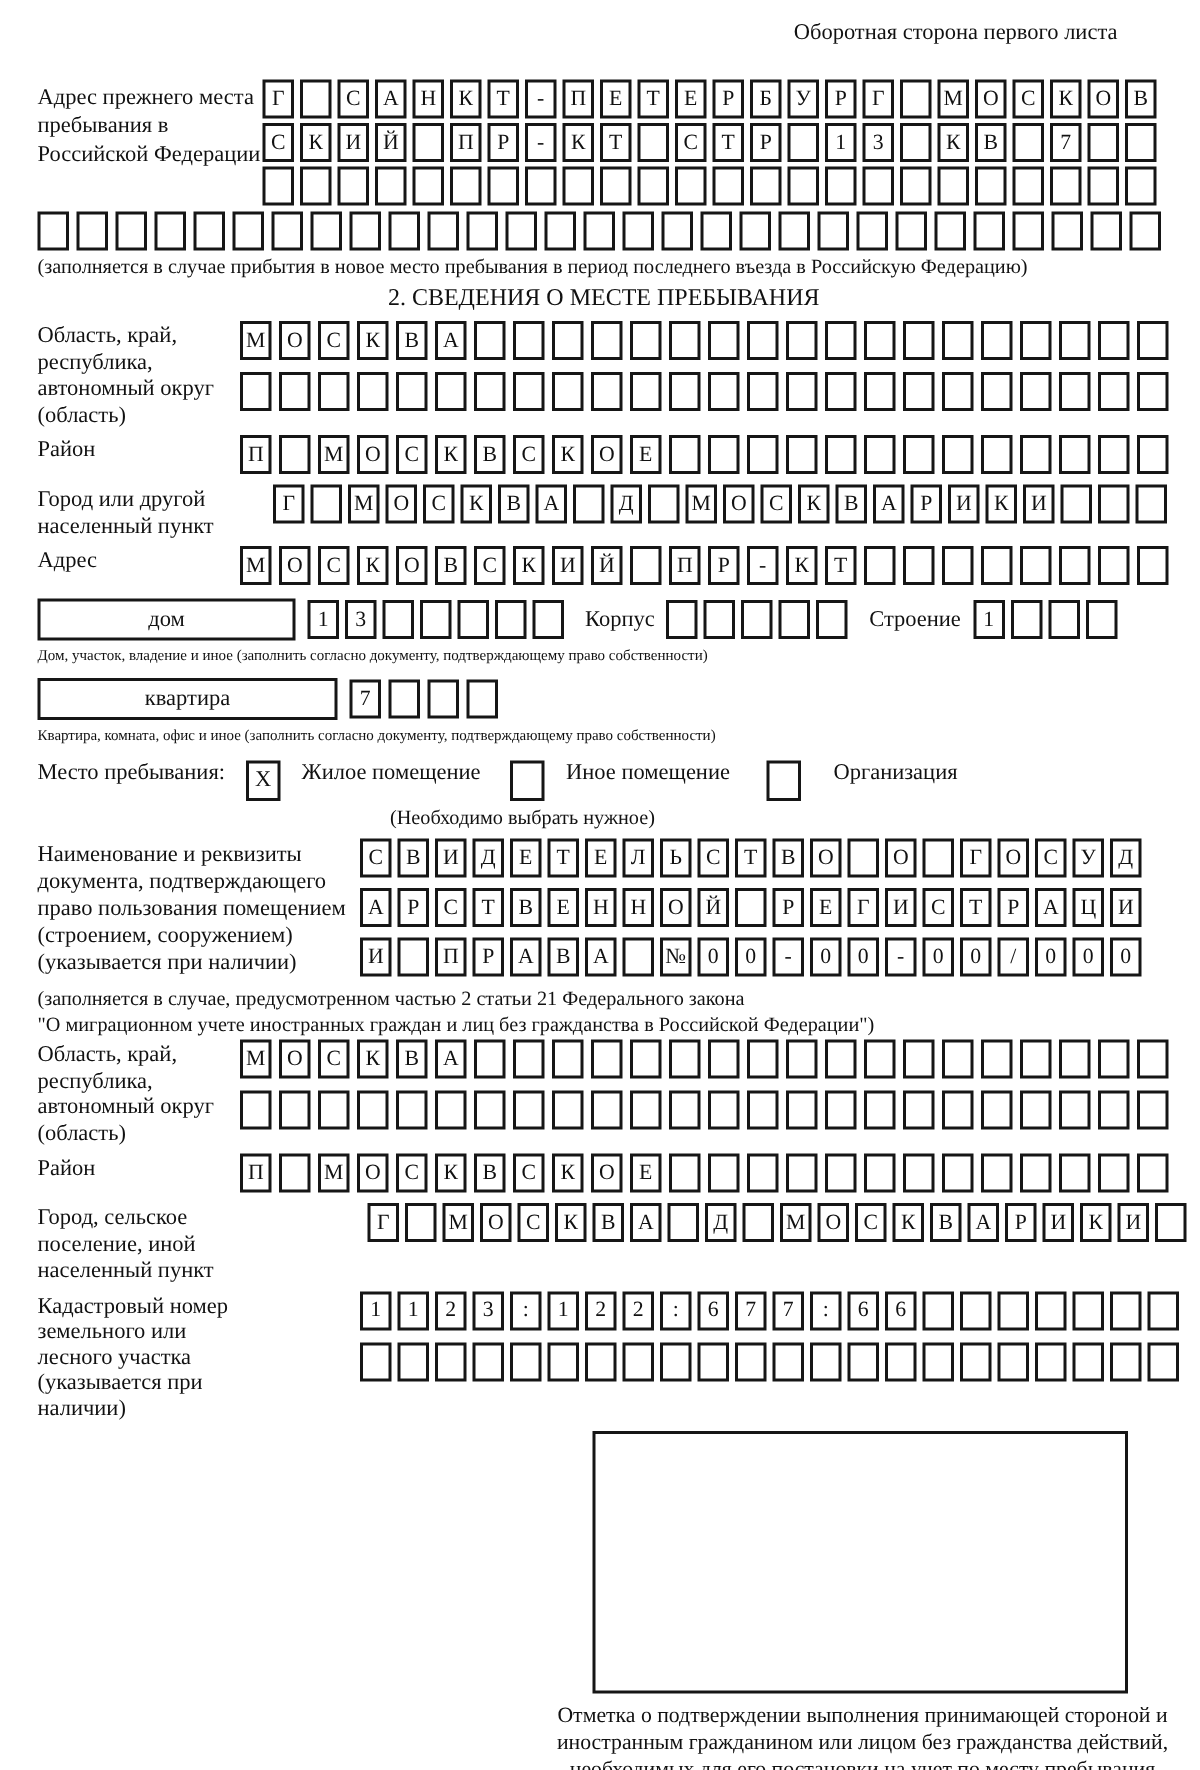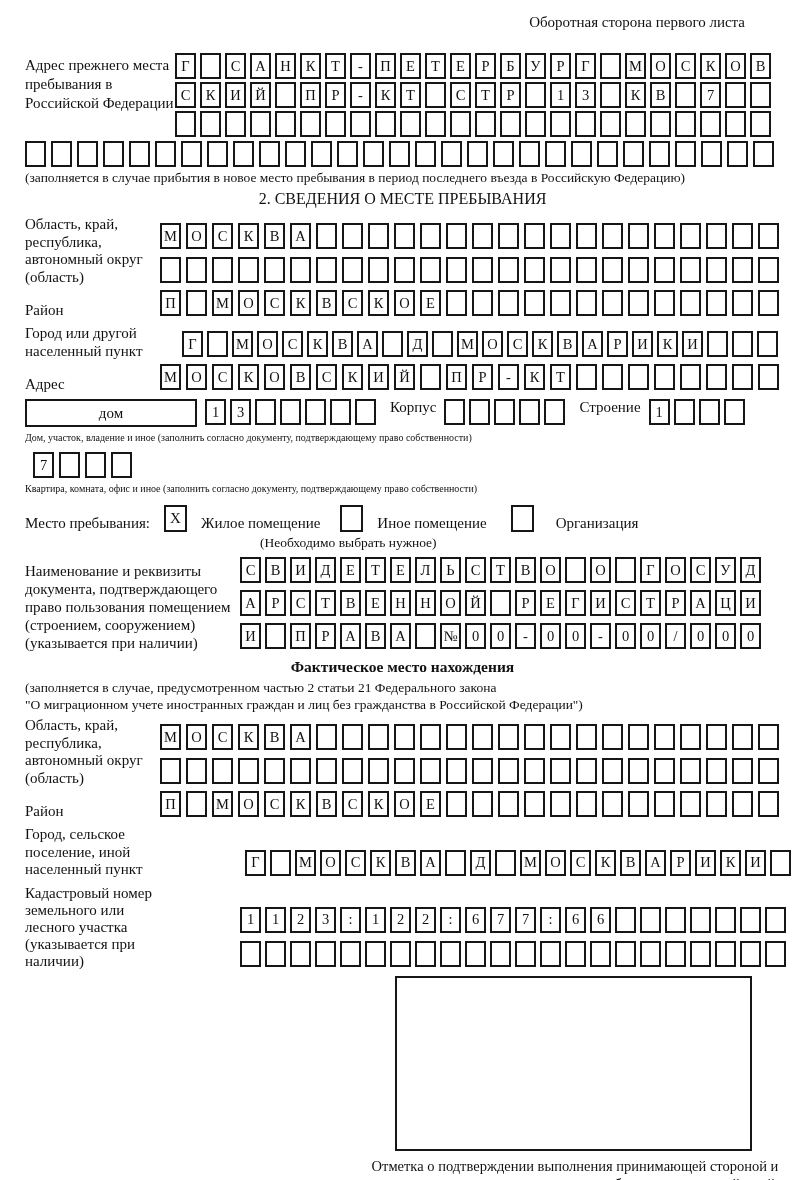--- a/index.html
+++ b/index.html
@@ -13,21 +13,21 @@
   
   .cell{
     box-sizing:border-box;flex:none;width:21px;height:26px;border:2px solid #161616;
     display:inline-flex;align-items:center;justify-content:center;
     font-size:14.5px;line-height:1;background:#fff;
   }
   .cellrow{display:flex;gap:5px;margin-bottom:3px;}
   .cellrow.g4{gap:4px;}
   .cellrow.g2{gap:4px;}
 
-  .field{display:flex;align-items:flex-end;margin-bottom:4px;}
+  .field{display:flex;align-items:flex-start;margin-bottom:4px;}
   .field .flabel{flex:none;width:135px;line-height:17.5px;padding-top:2px;}
   .field .flabel.w150{width:150px;}
   .field .flabel.w215{width:215px;line-height:18px;}
   .field .flabel.w145{width:145px;line-height:17px;}
   .field .rows{display:flex;flex-direction:column;gap:5px;}
   .indent22{margin-left:22px;}
   .indent70{margin-left:70px;}
 
   .note{font-size:13.5px;line-height:16px;margin:2px 0 2px 0;}
   .note-left{font-size:10px;line-height:17px;margin:1px 0 3px 0;}
@@ -35,31 +35,31 @@
   .sub-title{font-weight:bold;font-size:15.5px;text-align:center;margin:6px 0 4px 0;}
 
   .prevblock{display:flex;margin-top:22px;}
   .prevblock .flabel{flex:none;width:150px;line-height:19px;padding-top:3px;}
   .fullrow{margin-top:1px;}
 
   .labelbox{
     box-sizing:border-box;flex:none;border:2px solid #161616;height:28px;
     display:flex;align-items:center;justify-content:center;font-size:15px;background:#fff;
   }
-  .inlinerow{display:flex;margin:6px 0 2px 0;}
+  .inlinerow{display:flex;align-items:center;margin:6px 0 2px 0;}
   .inlinerow .gap8{width:8px;flex:none;}
   .inlinerow .gap14{width:14px;flex:none;}
   .inlinerow .cellrow{margin-bottom:0;}
   .smalltext{flex:none;font-size:15px;}
 
   .checkbox{
     box-sizing:border-box;flex:none;width:23px;height:27px;border:2px solid #161616;
     display:inline-flex;align-items:center;justify-content:center;font-size:15px;background:#fff;
   }
-  .placerow{display:flex;align-items:flex-end;margin-top:8px;}
+  .placerow{display:flex;align-items:flex-start;margin-top:8px;}
   .place-note{font-size:13.5px;margin:3px 0 4px 235px;}
 
   .stampbox{
     box-sizing:border-box;border:2px solid #161616;width:357px;height:175px;
     margin:6px 0 0 370px;background:#fff;
   }
   .stampcaption{
     width:440px;margin:6px 0 0 330px;text-align:center;font-size:14.5px;line-height:18px;
   }
 </style>
@@ -364,20 +364,21 @@
     <div class="cellrow g4">
         <span class="cell">1</span>
         <span class="cell"></span>
         <span class="cell"></span>
         <span class="cell"></span>
       </div>
   </div>
   <div class="note-left">Дом, участок, владение и иное (заполнить согласно документу, подтверждающему право собственности)</div>
 
   <div class="inlinerow">
+    <div class="labelbox" style="width:200px;">квартира</div>
     <div class="gap8"></div>
     <div class="cellrow">
         <span class="cell">7</span>
         <span class="cell"></span>
         <span class="cell"></span>
         <span class="cell"></span>
       </div>
   </div>
   <div class="note-left">Квартира, комната, офис и иное (заполнить согласно документу, подтверждающему право собственности)</div>
 
@@ -466,21 +467,20 @@
           <span class="cell">0</span>
           <span class="cell">0</span>
           <span class="cell">/</span>
           <span class="cell">0</span>
           <span class="cell">0</span>
           <span class="cell">0</span>
         </div>
     </div>
   </div>
 
-  <div class="sub-title">Фактическое место нахождения</div>
   <div class="note">(заполняется в случае, предусмотренном частью 2 статьи 21 Федерального закона</div>
   <div class="note" style="margin-top:-1px;">"О миграционном учете иностранных граждан и лиц без гражданства в Российской Федерации")</div>
 
   <div class="field">
     <div class="flabel">Область, край, республика, автономный округ (область)</div>
     <div class="rows">
       <div class="cellrow">
           <span class="cell">М</span>
           <span class="cell">О</span>
           <span class="cell">С</span>

